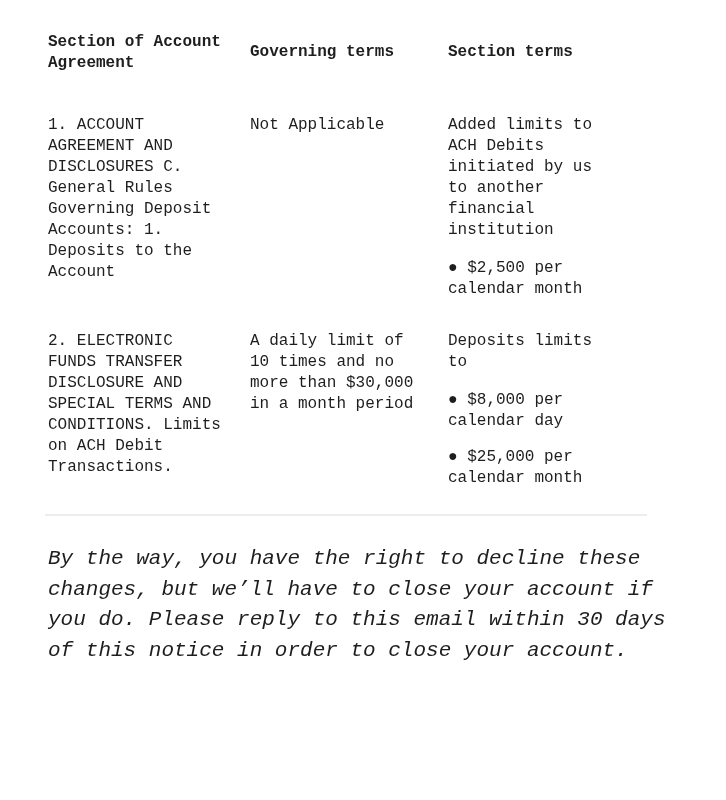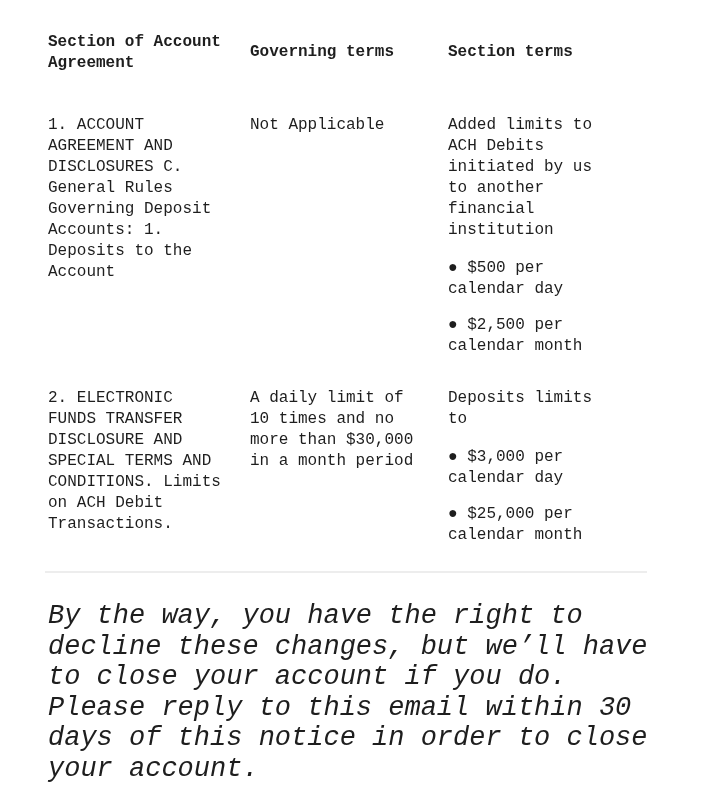--- a/index.html
+++ b/index.html
@@ -44,21 +44,21 @@
     border: none;
     border-top: 2px solid #ededed;
     width: 602px;
     margin: 25px 0 0 -3px;
   }
   
   .footer-note {
     margin: 28px 0 0 0;
     width: 624px;
     font-style: italic;
-    font-size: 27px;
+    font-size: 21px;
     line-height: 30.5px;
   }
 </style>
 </head>
 <body>
 
 <main class="page">
 
   <section>
 
@@ -70,35 +70,34 @@
 
     <div class="row row--body1">
       <div class="cell c1">
         <p>1. ACCOUNT AGREEMENT AND DISCLOSURES C. General Rules Governing Deposit Accounts: 1. Deposits to the Account</p>
       </div>
       <div class="cell c2">
         <p>Not Applicable</p>
       </div>
       <div class="cell c3">
         <p class="intro">Added limits to ACH Debits initiated by us to another financial institution</p>
-        <p class="bullet"><span class="dot">●</span><span>$500 per calendar day</span></p>
         <p class="bullet"><span class="dot">●</span><span>$2,500 per calendar month</span></p>
       </div>
     </div>
 
     <div class="row row--body2">
       <div class="cell c1">
         <p>2. ELECTRONIC FUNDS TRANSFER DISCLOSURE AND SPECIAL TERMS AND CONDITIONS. Limits on ACH Debit Transactions.</p>
       </div>
       <div class="cell c2">
         <p>A daily limit of 10 times and no more than $30,000 in a month period</p>
       </div>
       <div class="cell c3">
         <p class="intro">Deposits limits to</p>
-        <p class="bullet"><span class="dot">●</span><span>$3,000 per calendar day</span></p>
+        <p class="bullet"><span class="dot">●</span><span>$8,000 per calendar day</span></p>
         <p class="bullet"><span class="dot">●</span><span>$25,000 per calendar month</span></p>
       </div>
     </div>
 
   </section>
 
   <hr class="divider">
 
   <p class="footer-note">By the way, you have the right to decline these changes, but we’ll have to close your account if you do. Please reply to this email within 30 days of this notice in order to close your account.</p>
 

